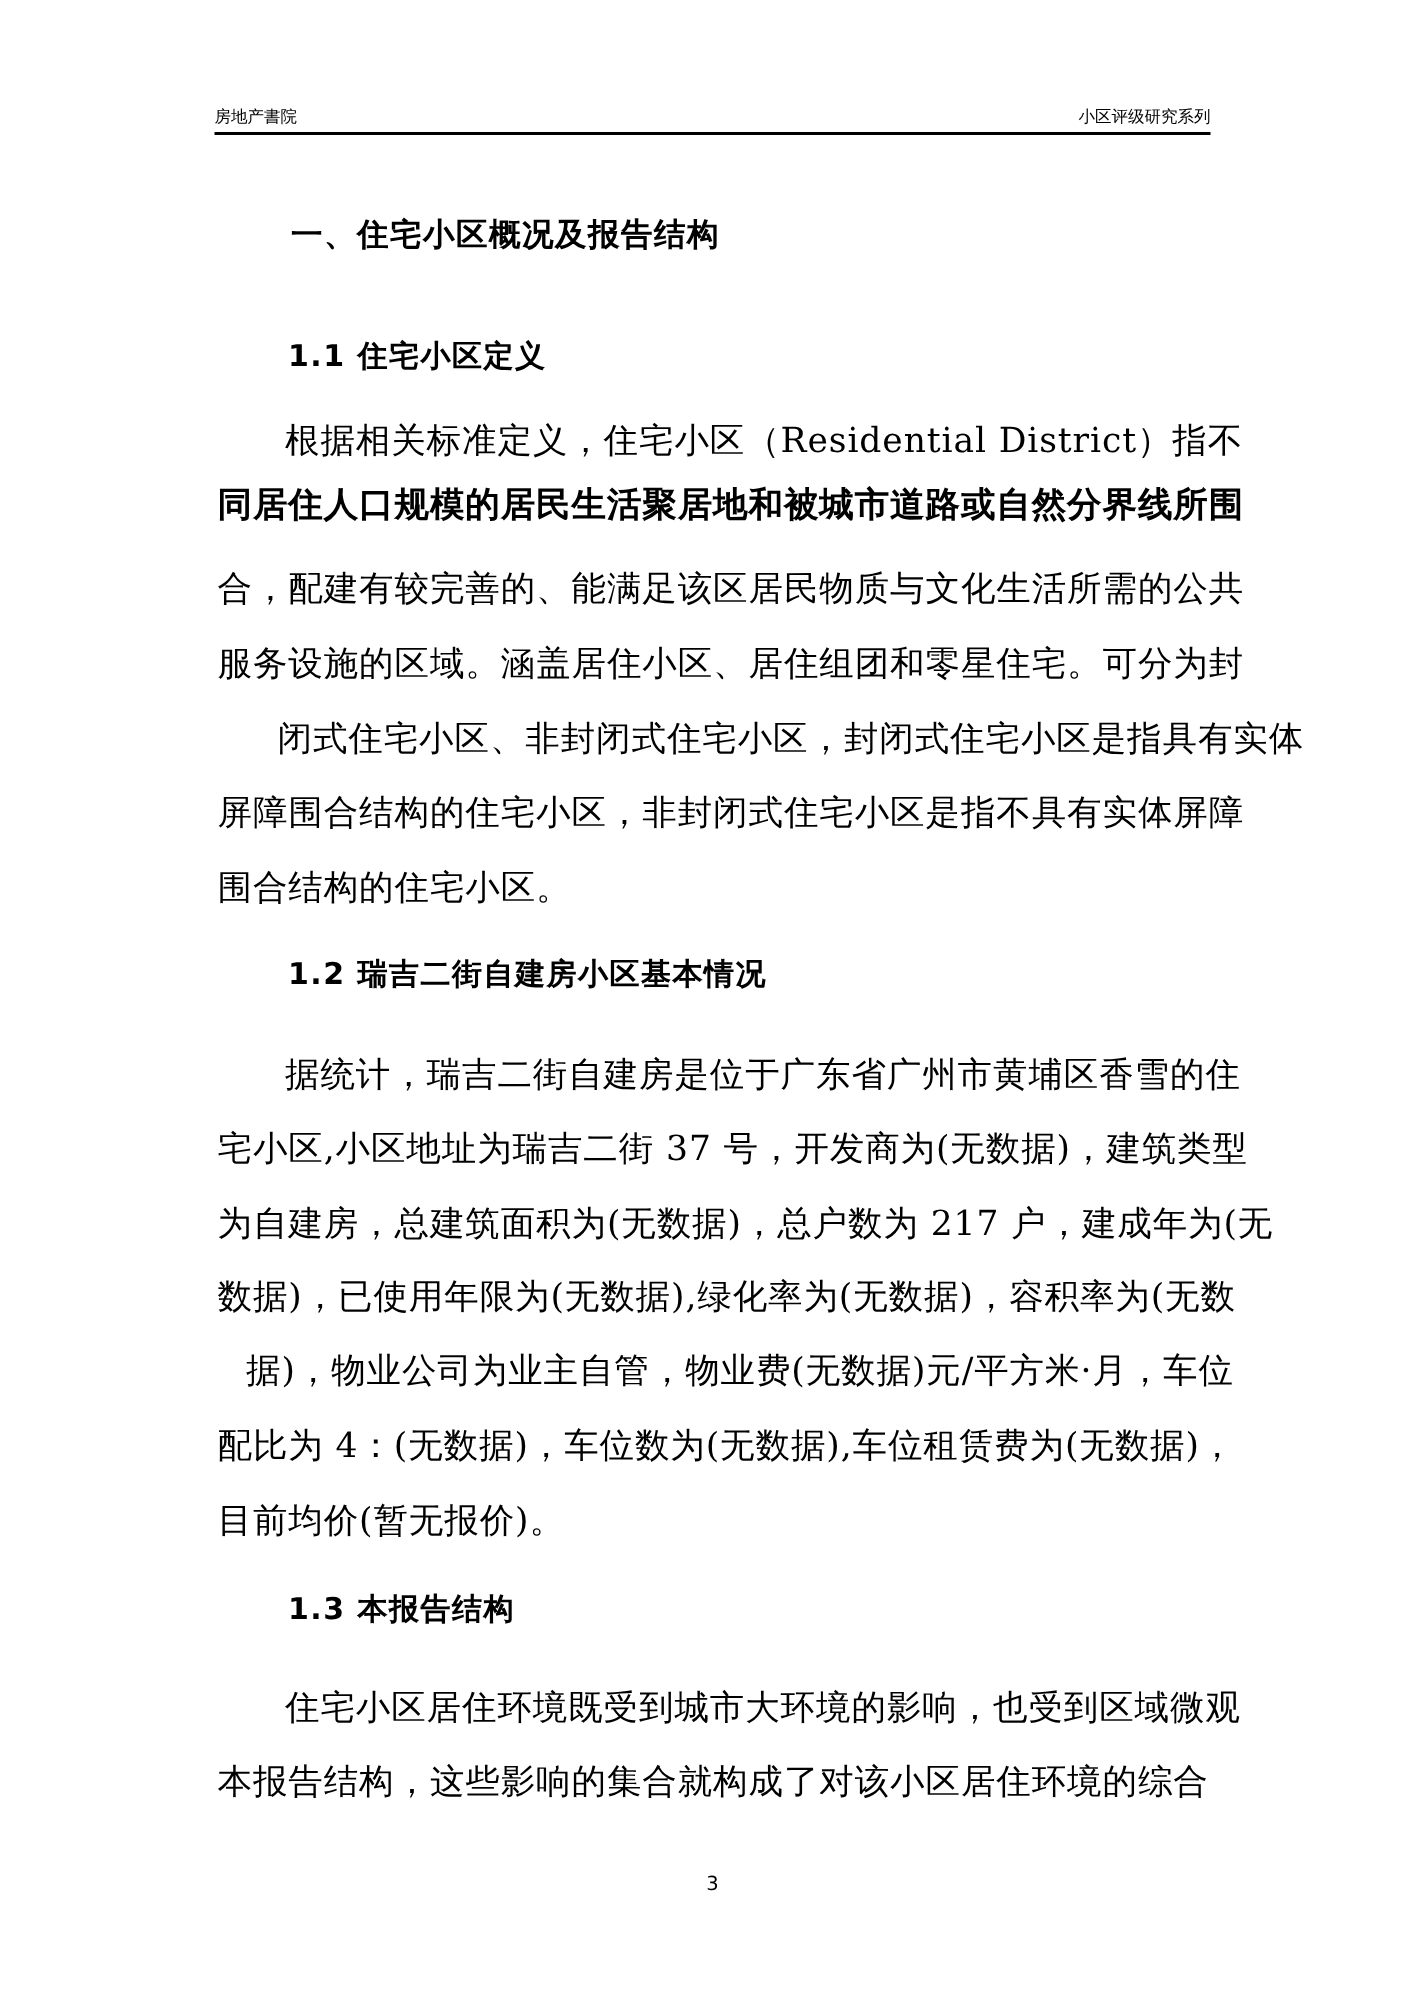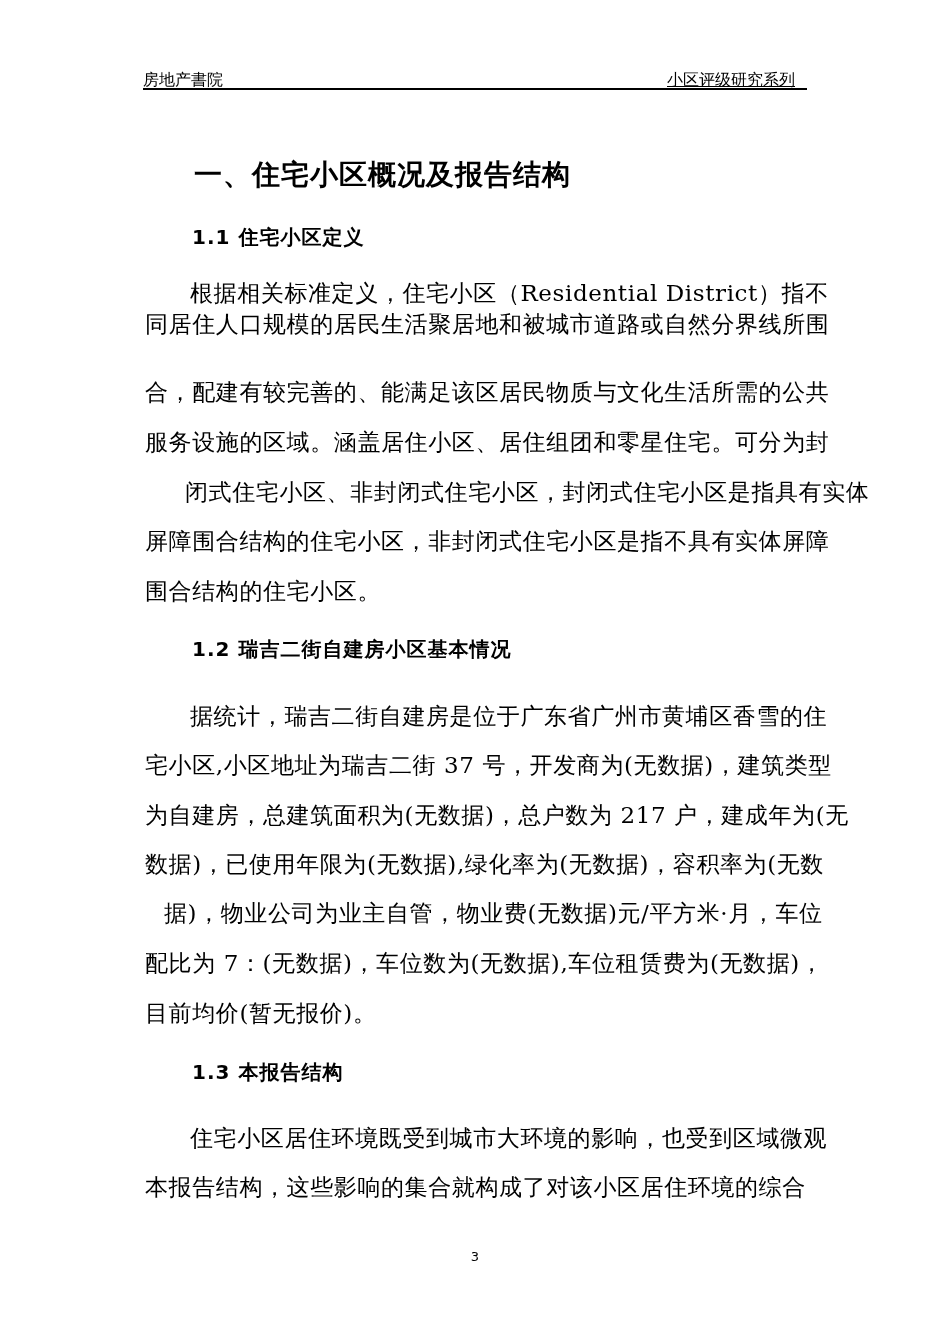--- a/index.html
+++ b/index.html
@@ -1,23 +1,23 @@
 <!DOCTYPE html>
 <html><head>
 <meta charset="utf-8">
 <style>
   html, body { margin:0; padding:0; background:#fff; }
   body { width:950px; height:1344px; position:relative; overflow:hidden;
          font-family:"DejaVu Serif","Liberation Serif",serif; color:#000; }
   .header { position:absolute; left:143px; top:66px; width:664px; height:24px;
-            font-family:"DejaVu Sans","Liberation Sans",sans-serif; font-size:16px; }
+            font-family:"DejaVu Sans","Liberation Sans",sans-serif; font-size:11px; }
   .header .left { position:absolute; left:0; top:4px; }
-  .header .right { position:absolute; right:12px; top:4px;text-decoration:underline; }
+  .header .right { position:absolute; right:0; top:4px; }
   .header-rule { position:absolute; left:143px; top:88px; width:664px; height:2px; background:#000; }
-  .h1 { position:absolute; left:194px; top:156px; font-size:28px; font-weight:bold;
+  .h1 { position:absolute; left:194px; top:142px; font-size:21px; font-weight:bold;
         font-family:"DejaVu Sans","Liberation Sans",sans-serif; letter-spacing:1px; }
   .h2 { position:absolute; left:192px; font-size:20px; font-weight:bold;
         font-family:"DejaVu Sans","Liberation Sans",sans-serif; letter-spacing:1px; }
   .line { position:absolute; left:145px; width:665px; font-size:23px; white-space:nowrap;
           letter-spacing:0.6px; }
   .line.indent { left:190px; width:620px; }
   .pagenum { position:absolute; left:0; width:950px; top:1249px; text-align:center;
              font-family:"DejaVu Sans","Liberation Sans",sans-serif; font-size:13px; }
 </style>
 </head>
@@ -26,33 +26,33 @@
 <div class="header">
   <span class="left">房地产書院</span>
   <span class="right">小区评级研究系列</span>
 </div>
 <div class="header-rule"></div>
 
 <div class="h1">一、住宅小区概况及报告结构</div>
 
 <div class="h2" style="top:224px;">1.1 住宅小区定义</div>
 <div class="line indent" style="top:278px;">根据相关标准定义，住宅小区（Residential District）指不</div>
-<div class="line" style="top:309px;">同居住人口规模的居民生活聚居地和被城市道路或自然分界线所围</div>
+<div class="line" style="top:321px;font-weight:bold;">同居住人口规模的居民生活聚居地和被城市道路或自然分界线所围</div>
 <div class="line" style="top:377px;">合，配建有较完善的、能满足该区居民物质与文化生活所需的公共</div>
 <div class="line" style="top:427px;">服务设施的区域。涵盖居住小区、居住组团和零星住宅。可分为封</div>
 <div class="line" style="top:477px;margin-left:40px;">闭式住宅小区、非封闭式住宅小区，封闭式住宅小区是指具有实体</div>
 <div class="line" style="top:526px;">屏障围合结构的住宅小区，非封闭式住宅小区是指不具有实体屏障</div>
 <div class="line" style="top:576px;">围合结构的住宅小区。</div>
 
 <div class="h2" style="top:636px;">1.2 瑞吉二街自建房小区基本情况</div>
 <div class="line indent" style="top:701px;">据统计，瑞吉二街自建房是位于广东省广州市黄埔区香雪的住</div>
 <div class="line" style="top:750px;">宅小区,小区地址为瑞吉二街 37 号，开发商为(无数据)，建筑类型</div>
 <div class="line" style="top:800px;">为自建房，总建筑面积为(无数据)，总户数为 217 户，建成年为(无</div>
 <div class="line" style="top:849px;">数据)，已使用年限为(无数据),绿化率为(无数据)，容积率为(无数</div>
 <div class="line" style="top:898px;margin-left:19px;">据)，物业公司为业主自管，物业费(无数据)元/平方米·月，车位</div>
-<div class="line" style="top:948px;">配比为 7：(无数据)，车位数为(无数据),车位租赁费为(无数据)，</div>
+<div class="line" style="top:948px;">配比为 4：(无数据)，车位数为(无数据),车位租赁费为(无数据)，</div>
 <div class="line" style="top:998px;">目前均价(暂无报价)。</div>
 
 <div class="h2" style="top:1059px;">1.3 本报告结构</div>
 <div class="line indent" style="top:1123px;">住宅小区居住环境既受到城市大环境的影响，也受到区域微观</div>
 <div class="line" style="top:1172px;">本报告结构，这些影响的集合就构成了对该小区居住环境的综合</div>
 
 <div class="pagenum">3</div>
 
 </body></html>

